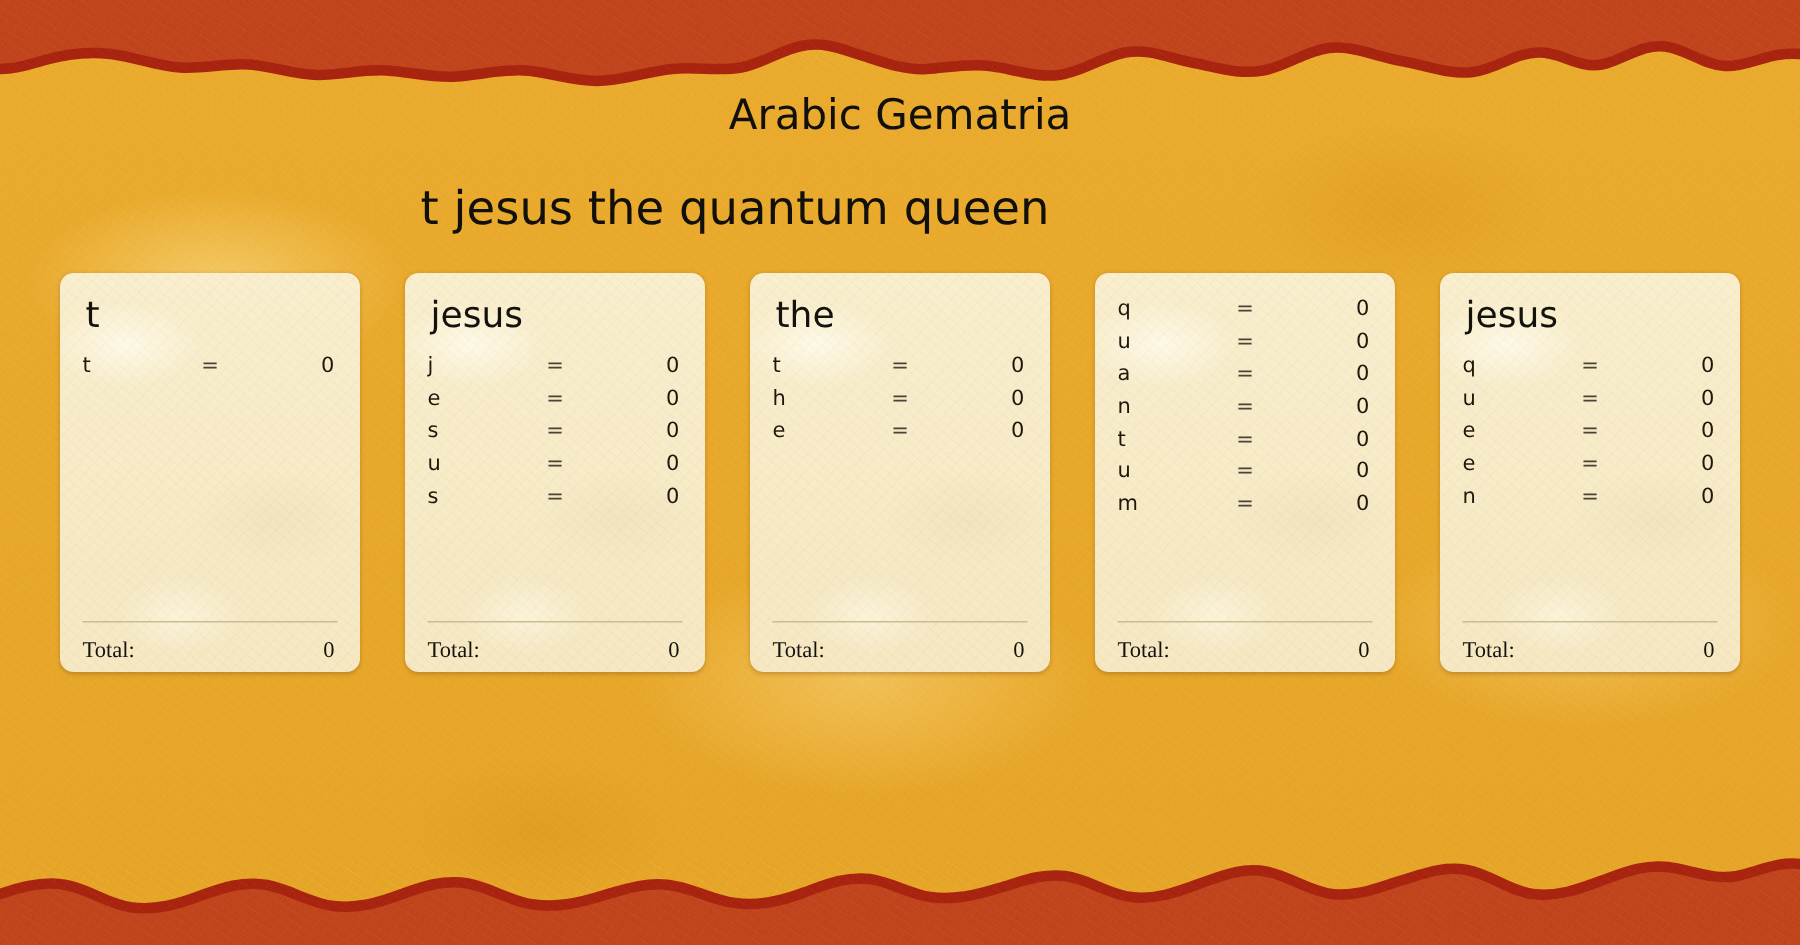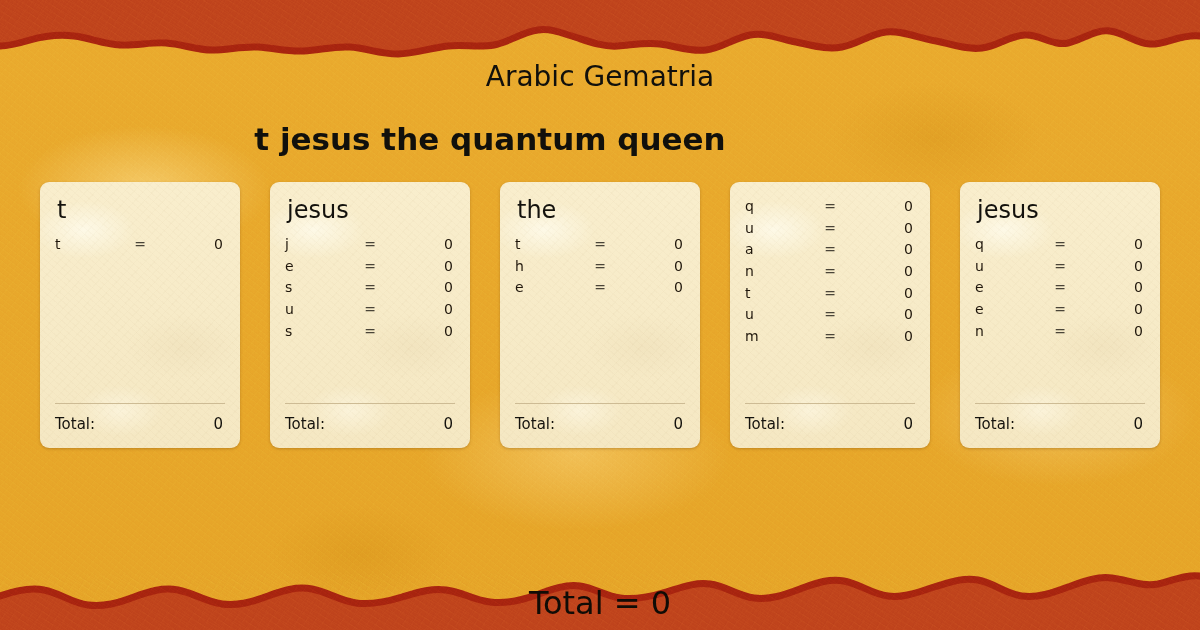--- a/index.html
+++ b/index.html
@@ -89,21 +89,21 @@
     white-space: nowrap;
   }
   #phrase-title {
     position: absolute;
     top: 121px;
     left: 0;
     width: 980px;
     text-align: center;
     font-size: 31px;
     color: #11100c;
-    font-weight: 700;
+    font-weight: 400;
     white-space: nowrap;
   }
 
   
   #cards-row {
     position: absolute;
     top: 182px;
     left: 40px;
     width: 1120px;
     height: 266px;
@@ -160,22 +160,23 @@
     color: #20170c;
   }
   .lr-char  { width: 58px; flex: none; }
   .lr-eq    { width: 54px; flex: none; text-align: center; color: #4a4438; }
   .lr-val   { flex: 1;     text-align: right; padding-right: 2px; }
 
   .card-footer {
     position: absolute;
     left: 15px;
     right: 15px;
-    bottom: 15px;
+    bottom: 5px;
     z-index: 2;
+    font-family: Liberation Serif, serif;
   }
   .card-divider {
     height: 1px;
     background: #cdbb94;
     margin-bottom: 11px;
   }
   .total-line {
     display: flex;
     justify-content: space-between;
     font-size: 15px;
@@ -428,15 +429,14 @@
         <div class="card-divider"></div>
         <div class="total-line">
           <span>Total:</span>
           <span class="total-val">0</span>
         </div>
       </div>
     </div>
 
   </div>
 
-  <div id="grand-total">Total = 0</div>
 
 </div>
 
 </body></html>

